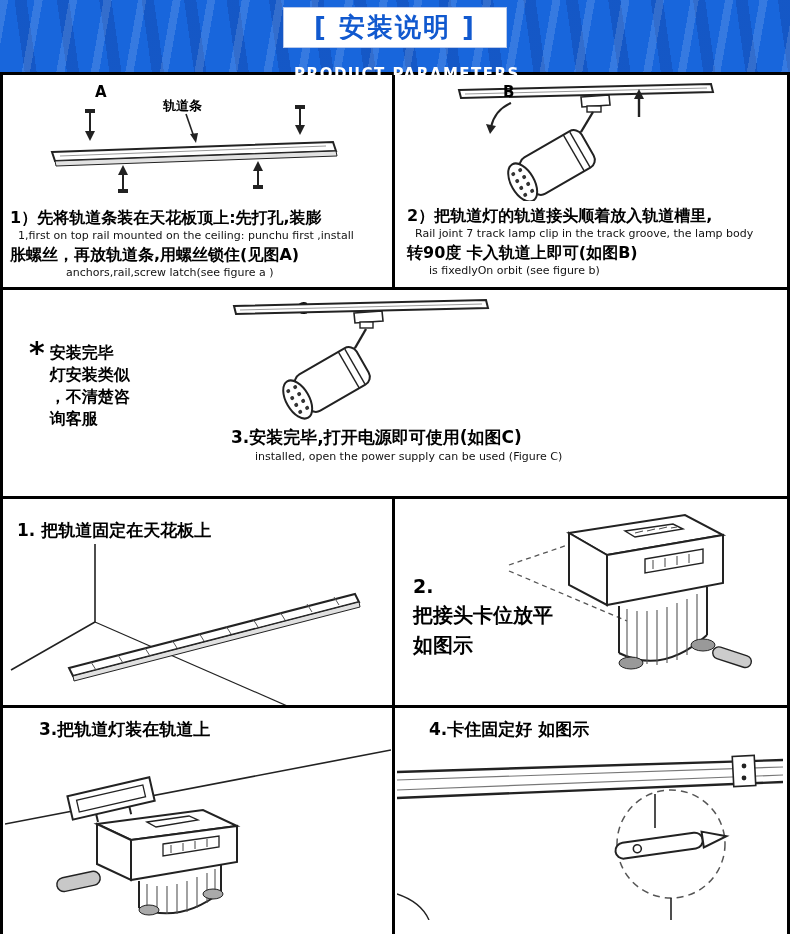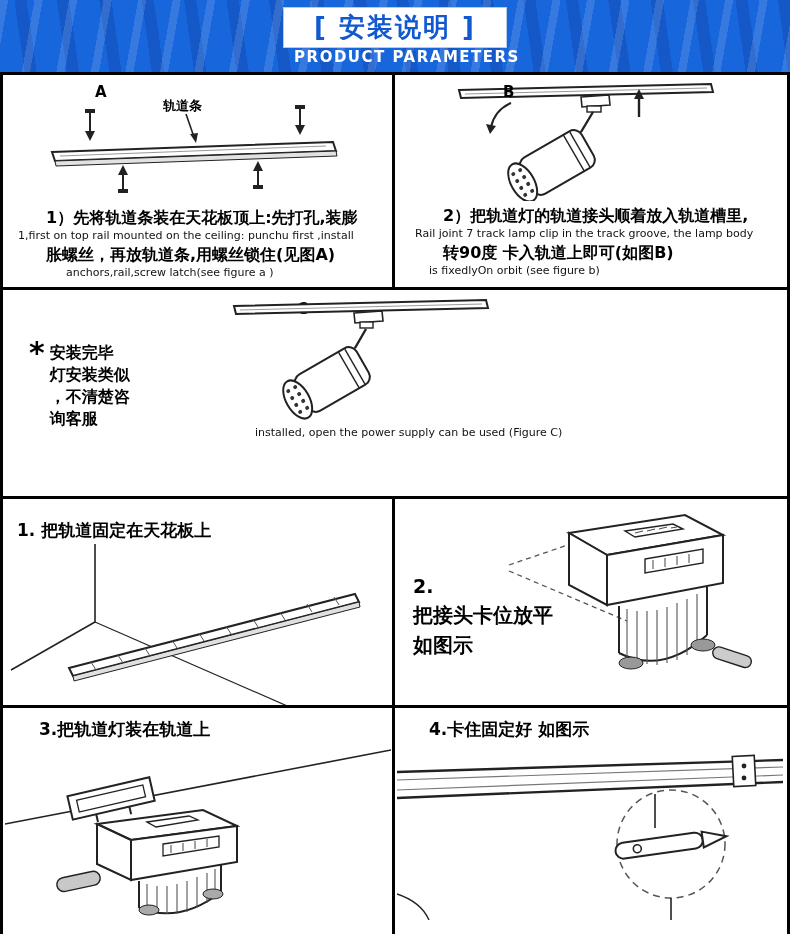--- a/index.html
+++ b/index.html
@@ -6,32 +6,32 @@
   body{width:790px;background:#fff;font-family:"DejaVu Sans","Liberation Sans",sans-serif;color:#000;}
   .page{width:790px;height:934px;overflow:hidden;background:#fff;}
 
   
   .header{height:72px;text-align:center;background:#1866dc;
     background-image:
       repeating-linear-gradient(100deg, rgba(255,255,255,0.13) 0 8px, rgba(255,255,255,0) 8px 34px),
       repeating-linear-gradient(262deg, rgba(8,30,110,0.20) 0 12px, rgba(8,30,110,0) 12px 42px);}
   .title-box{display:inline-block;margin-top:7px;background:#fff;border:1px solid #b9c9ea;
     padding:2px 30px;font-size:26px;font-weight:bold;color:#1159cf;letter-spacing:2px;}
-  .subtitle{margin-top:0;color:#fff;font-weight:bold;font-size:15px;letter-spacing:1.5px;padding-left:24px;}
+  .subtitle{margin-top:17px;color:#fff;font-weight:bold;font-size:15px;letter-spacing:1.5px;padding-left:24px;}
 
   
   .grid{height:862px;border:3px solid #000;display:grid;
     grid-template-columns:1fr 1fr;grid-template-rows:215px 209px 209px 1fr;}
   .panel{position:relative;overflow:hidden;background:#fff;}
   .b-r{border-right:3px solid #000;}
   .b-b{border-bottom:3px solid #000;}
   .full{grid-column:1 / 3;}
 
   .fig-label{position:absolute;font-weight:bold;font-size:15px;}
-  .cn{font-size:16px;font-weight:bold;line-height:1.4;white-space:nowrap;margin-left:36px;}
+  .cn{font-size:16px;font-weight:bold;line-height:1.4;white-space:nowrap;}
   .en{font-size:11px;line-height:1.35;white-space:nowrap;color:#111;margin-left:8px;}
 
   .p-a .fig-label{left:92px;top:8px;}
   .p-a svg{display:block;margin:22px auto 0;}
   .p-a .txt{position:absolute;left:7px;bottom:6px;}
   .p-a .indent{padding-left:48px;}
 
   .p-b .fig-label{left:108px;top:8px;}
   .p-b svg{display:block;margin:4px auto 0;}
   .p-b .txt{position:absolute;left:12px;bottom:8px;}
@@ -168,20 +168,21 @@
             <circle cx="-31" cy="-12" r="2" fill="#333"></circle>
           <circle cx="-39" cy="-4" r="2" fill="#333"></circle>
             <circle cx="-31" cy="-4" r="2" fill="#333"></circle>
           <circle cx="-39" cy="4" r="2" fill="#333"></circle>
             <circle cx="-31" cy="4" r="2" fill="#333"></circle>
           <circle cx="-39" cy="12" r="2" fill="#333"></circle>
             <circle cx="-31" cy="12" r="2" fill="#333"></circle>
         </g>
       </svg>
       <div class="cap">
+        <div class="cn">3.安装完毕,打开电源即可使用(如图C)</div>
         <div class="en">installed, open the power supply can be used (Figure C)</div>
       </div>
     </section>
 
     <section class="panel s1 b-r b-b">
       <div class="step-title">1. 把轨道固定在天花板上</div>
       <svg width="386" height="168" viewBox="0 0 386 168">
         <polyline points="90,0 90,78 6,126" fill="none" stroke="#222" stroke-width="1.6"></polyline>
         <line x1="90" y1="78" x2="296" y2="168" stroke="#222" stroke-width="1.2"></line>
         <polygon points="64,124 350,50 354,58 68,132" fill="#fff" stroke="#222" stroke-width="2"></polygon>

